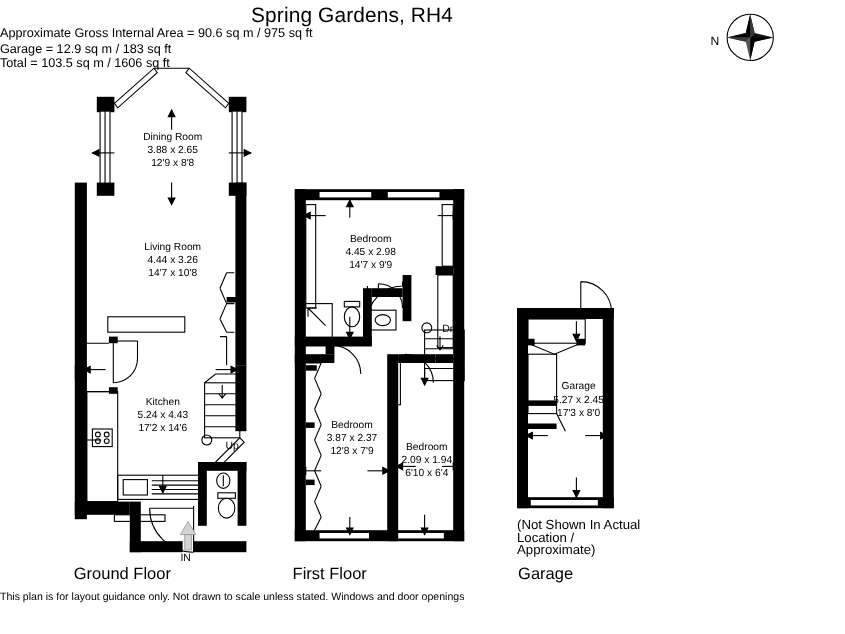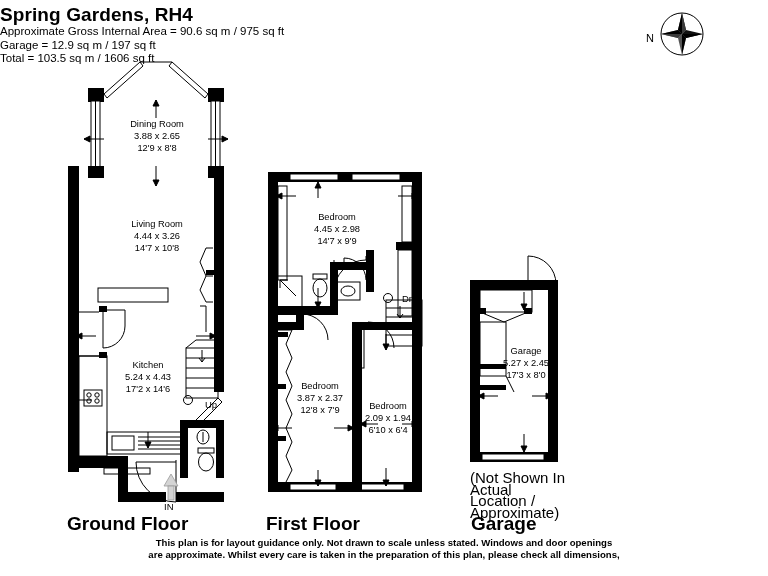--- a/index.html
+++ b/index.html
@@ -9,51 +9,51 @@
     font-family:"Liberation Sans", sans-serif;
     color:#000000;
     overflow:hidden;
     position:relative;
   }
   #stage{position:absolute;left:0;top:0;width:768px;height:576px;}
 
   
   .title{
     position:absolute;left:0;top:4px;width:640px;
-    font-size:19px;font-weight:bold;letter-spacing:0.1px;
+    text-align:center;font-size:19px;font-weight:normal;letter-spacing:0.1px;
   }
   .sub{
     position:absolute;left:0;width:640px;
     font-size:11.5px;line-height:13.5px;
   }
   .sub1{top:25px;}
   .sub2{top:38.5px;}
   .sub3{top:52px;}
 
   
   .compass{position:absolute;left:646px;top:8px;width:62px;height:58px;}
   .compass .nlab{
     position:absolute;left:0px;top:24px;font-size:11px;font-weight:normal;
   }
 
   
-  .floorcap{position:absolute;font-size:19px;font-weight:bold;}
+  .floorcap{position:absolute;font-size:15px;font-weight:normal;}
   .cap-ground{left:67px;top:513px;}
   .cap-first{left:266px;top:513px;}
   .cap-garage{left:471px;top:513px;}
 
   .garage-note{
     position:absolute;left:470px;top:472px;width:120px;
-    font-size:15px;line-height:11.5px;
+    font-size:12px;line-height:11.5px;
   }
 
   
   .disclaimer{
-    position:absolute;left:0;top:537px;width:768px;text-align:center;
-    font-size:9.6px;line-height:11.6px;font-weight:bold;
+    position:absolute;left:0;top:537px;width:768px;text-align:left;
+    font-size:9.6px;line-height:11.6px;
   }
 
   
   svg{position:absolute;left:0;top:0;}
   .wall{fill:#000000;}
   .thin{fill:none;stroke:#000000;stroke-width:1;}
   .fixture{fill:none;stroke:#000000;stroke-width:1;}
   .winfill{fill:#ffffff;stroke:#000000;stroke-width:1;}
   .dimline{fill:none;stroke:#000000;stroke-width:1;}
   .roomlabel{font-family:"Liberation Sans",sans-serif;font-size:9.3px;text-anchor:middle;fill:#000;}
@@ -61,21 +61,21 @@
   .stairlab{font-family:"Liberation Sans",sans-serif;font-size:9.5px;fill:#000;}
   .inlab{font-family:"Liberation Sans",sans-serif;font-size:9.5px;fill:#000;}
 </style>
 </head>
 <body>
 
 <div id="stage">
 
   <div class="title">Spring Gardens, RH4</div>
   <div class="sub sub1">Approximate Gross Internal Area = 90.6 sq m / 975 sq ft</div>
-  <div class="sub sub2">Garage = 12.9 sq m / 197 sq ft</div>
+  <div class="sub sub2">Garage = 12.9 sq m / 183 sq ft</div>
   <div class="sub sub3">Total = 103.5 sq m / 1606 sq ft</div>
 
   <div class="compass">
     <svg width="62" height="58" viewBox="0 0 62 58">
       <circle cx="36" cy="26" r="21" fill="#fff" stroke="#000" stroke-width="1"></circle>
 
       <polygon points="36,5 40,22 36,26 32,22" fill="#111"></polygon>
       <polygon points="36,47 40,30 36,26 32,30" fill="#555"></polygon>
       <polygon points="15,26 32,22 36,26 32,30" fill="#555"></polygon>
       <polygon points="57,26 40,22 36,26 40,30" fill="#111"></polygon>
@@ -358,16 +358,15 @@
   <div class="floorcap cap-first">First Floor</div>
   <div class="floorcap cap-garage">Garage</div>
 
   <div class="garage-note">
     <div>(Not Shown In Actual</div>
     <div>Location / Approximate)</div>
   </div>
 
   <div class="disclaimer">
     <div>This plan is for layout guidance only. Not drawn to scale unless stated. Windows and door openings</div>
-    <div>are approximate. Whilst every care is taken in the preparation of this plan, please check all dimensions,</div>
   </div>
 
 </div>
 
 </body></html>

